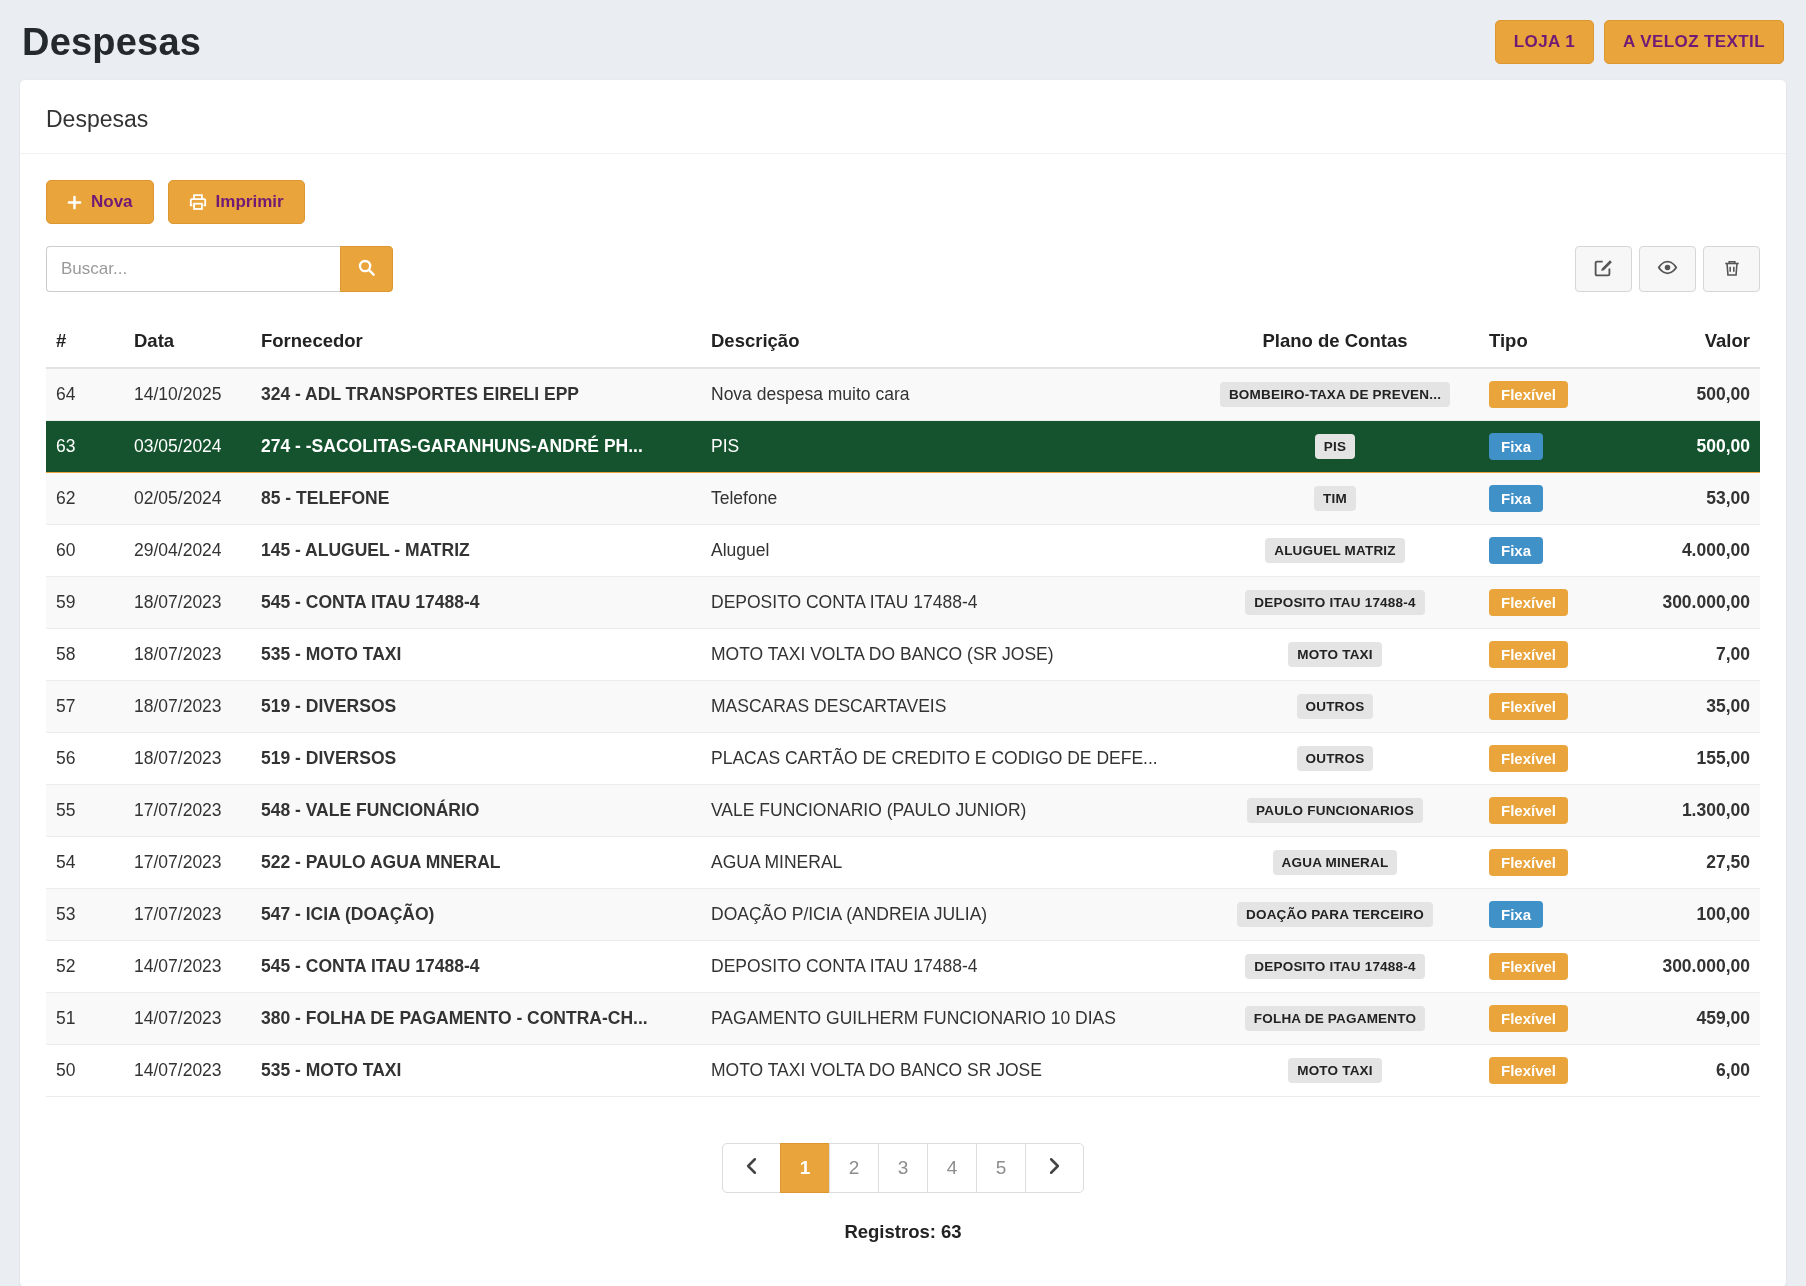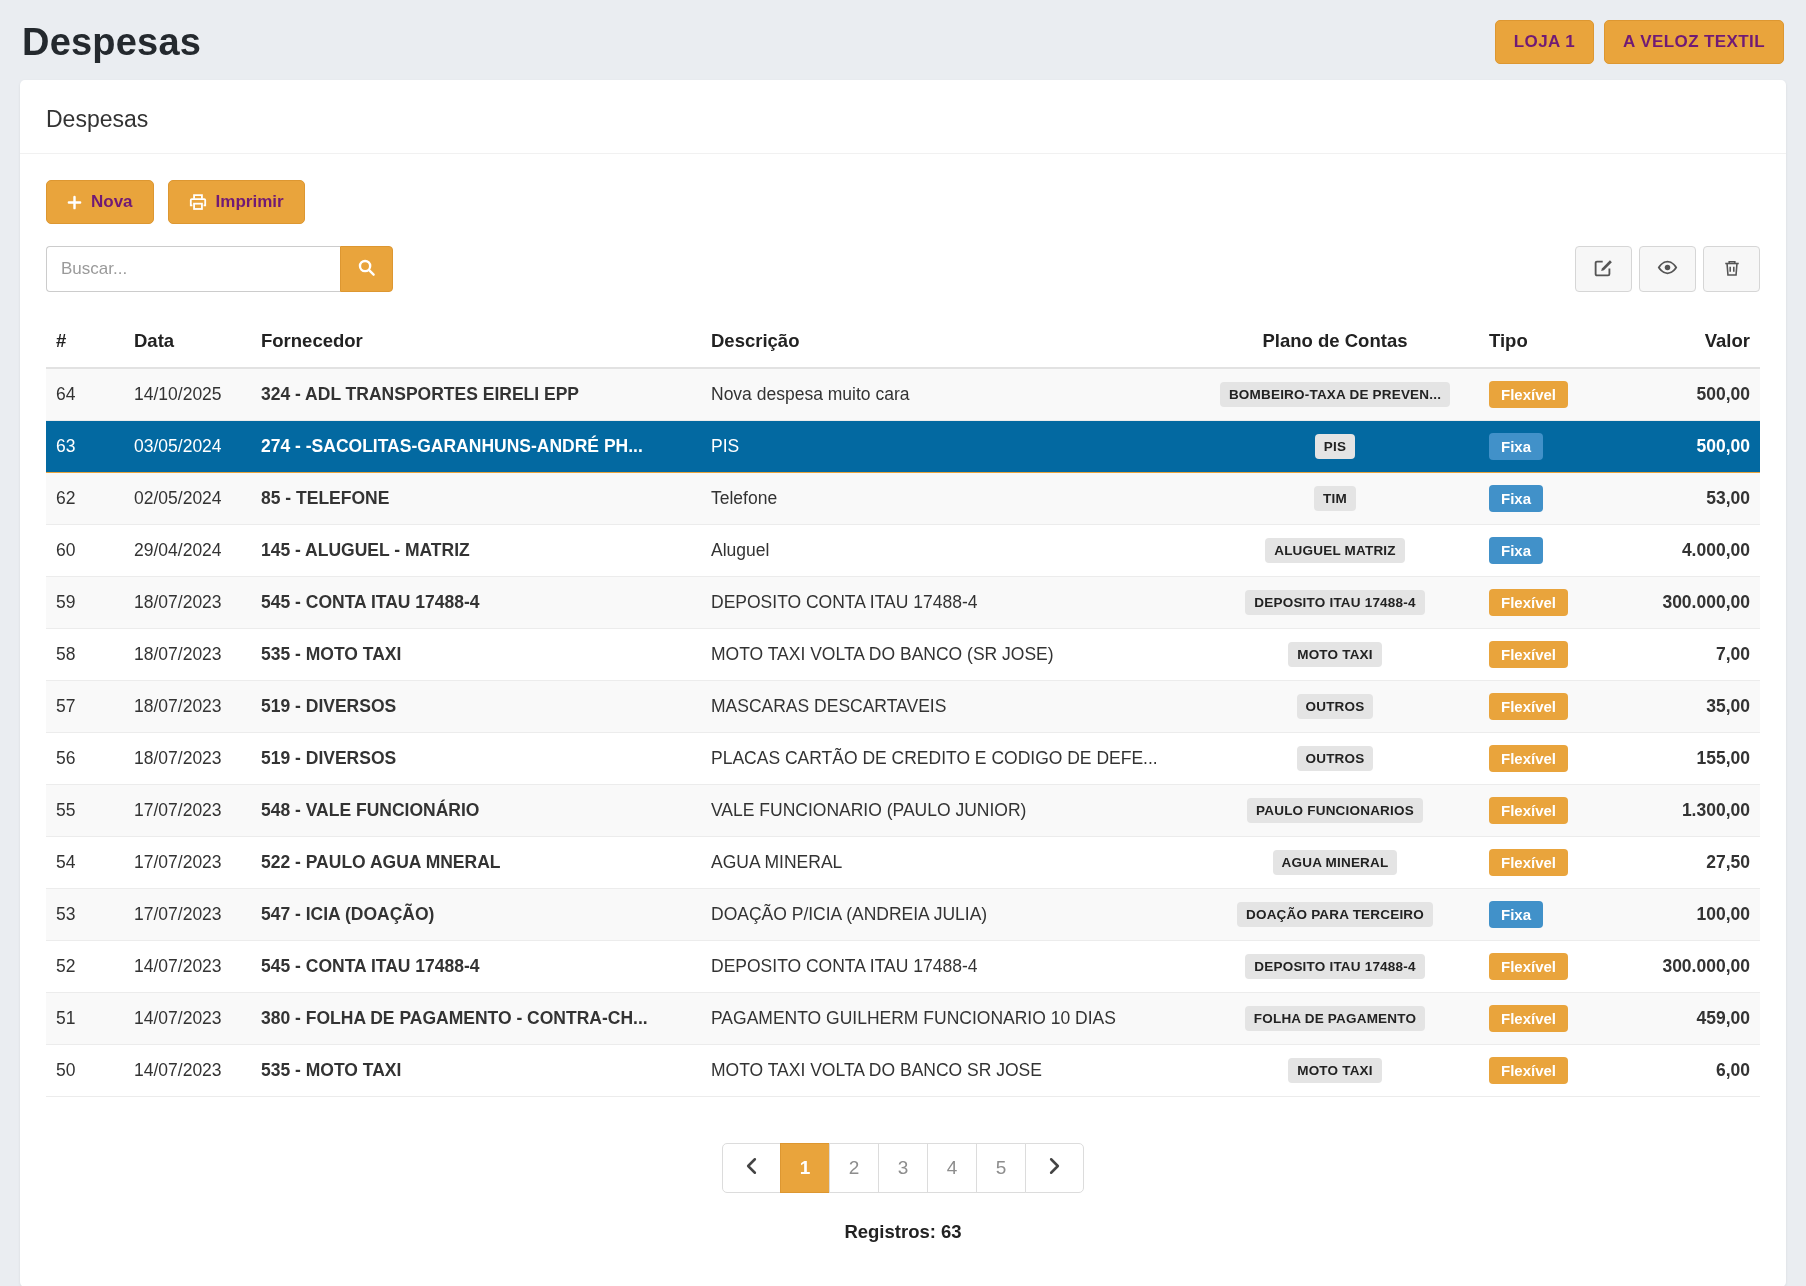--- a/index.html
+++ b/index.html
@@ -65,21 +65,21 @@
 
   
   table { width:100%; border-collapse:collapse; margin-top:26px; table-layout:fixed; }
   thead th {
     text-align:left; font-size:18.5px; font-weight:700; color:#222;
     padding:12px 10px 15px; border-bottom:2px solid #e2e2e2;
   }
   tbody td { font-size:17.5px; color:#333; padding:12px 10px; vertical-align:middle; }
   tbody tr { border-bottom:1px solid #ececec; }
   tbody tr.odd { background:#f9f9f9; }
-  tbody tr.selected { background:#0369a1; border-bottom-color:#e9a43c; }
+  tbody tr.selected { background:#14532d; border-bottom-color:#e9a43c; }
   tbody tr.selected td { color:#fff; }
   .col-supplier { font-weight:700; white-space:nowrap; overflow:hidden; }
   .col-desc { white-space:nowrap; overflow:hidden; }
   th.col-plan, td.col-plan { text-align:center; }
   th.col-value, td.col-value { text-align:right; }
   td.col-value { font-weight:700; }
 
   .plan-badge {
     display:inline-block; background:#e4e4e4; color:#222;
     font-size:13.5px; font-weight:700; padding:5px 9px; border-radius:4px;

